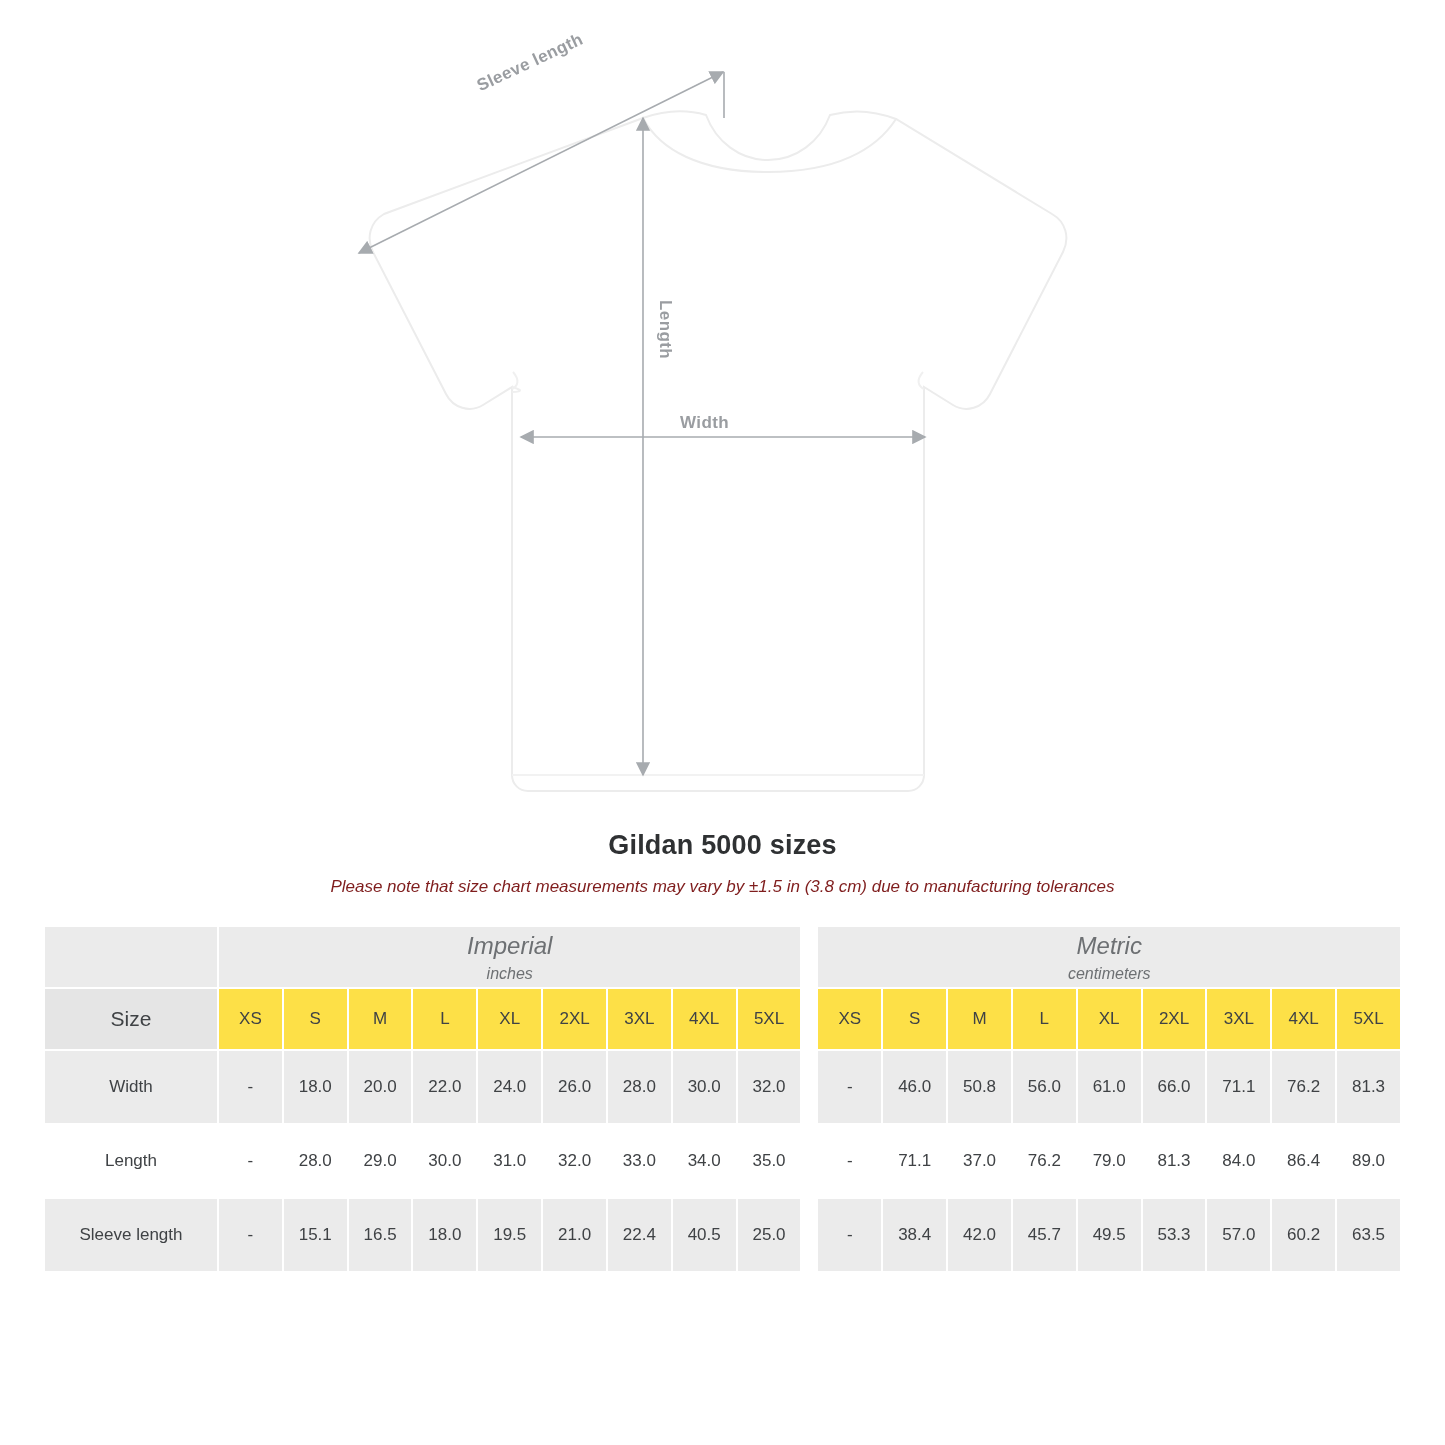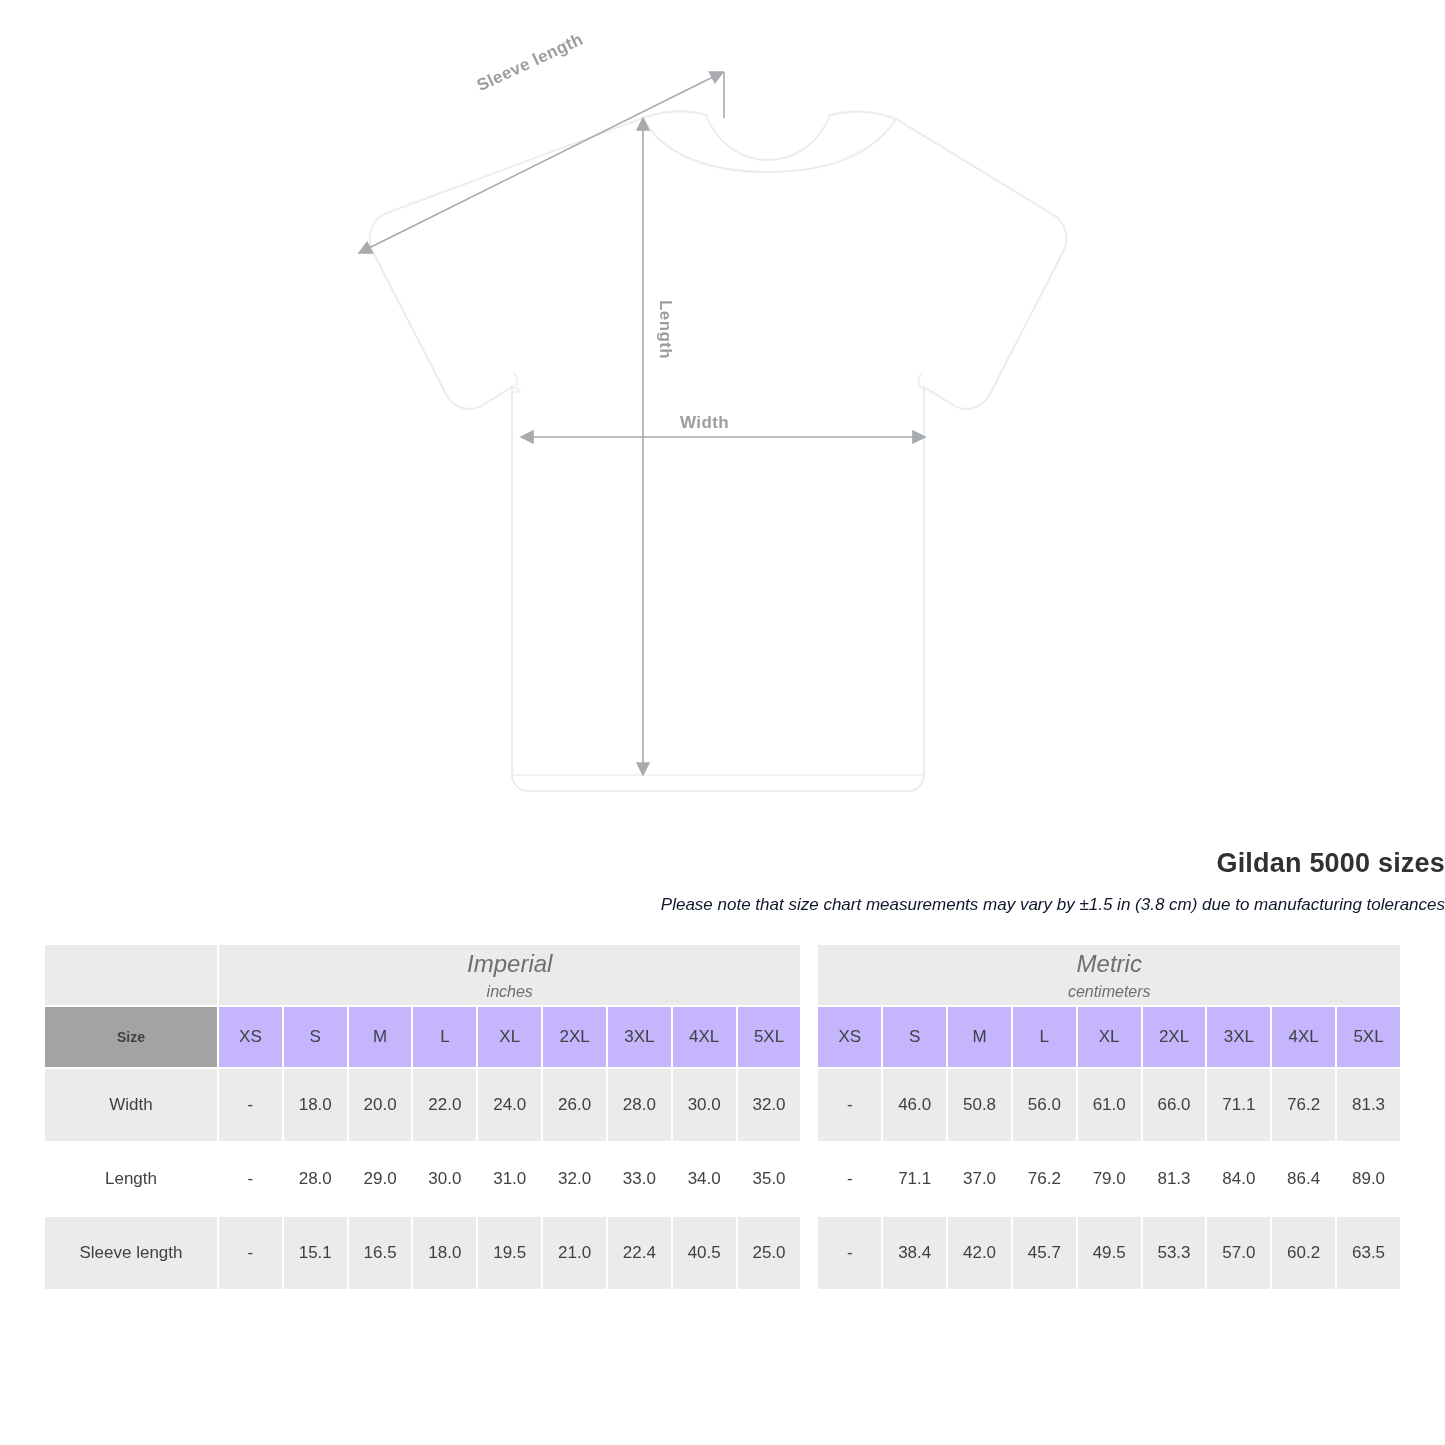--- a/index.html
+++ b/index.html
@@ -52,34 +52,33 @@
     writing-mode: vertical-rl;
     text-orientation: mixed;
   }
   #label-width {
     left: 680px;
     top: 413px;
   }
 
   
   .title-block {
-    text-align: right;
-    margin-top: 18px;
+    text-align: center;
   }
   .chart-title {
     font-size: 27px;
     font-weight: bold;
     color: #2f3133;
     letter-spacing: 0.2px;
   }
   .chart-subtitle {
     margin-top: 16px;
     font-size: 17px;
     font-style: italic;
-    color: #0f172a;
+    color: #7f1d1d;
   }
 
   
   .table-wrap {
     margin: 28px 43px 0 43px;
     width: 1359px;
   }
   table.size-table {
     border-collapse: collapse;
     width: 100%;
@@ -107,30 +106,30 @@
     color: #6d7073;
     line-height: 1.25;
   }
   .unit-sub {
     font-size: 16px;
     font-style: italic;
     color: #6d7073;
     margin-top: 4px;
   }
   .hdr-row td {
-    background: #c4b5fd;
+    background: #fde047;
     font-weight: bold;
     font-size: 18px;
     color: #3f4245;
     height: 74px;
   }
   .hdr-row td.rowlabel-head {
-    background: #a3a3a3;
-    font-weight: bold;
-    font-size: 14px;
+    background: #e5e5e5;
+    font-weight: normal;
+    font-size: 21px;
   }
   .rowlabel {
     font-weight: bold;
     font-size: 18px;
     color: #3f4245;
   }
   tr.band td {
     background: #ebebeb;
     height: 72px;
   }

